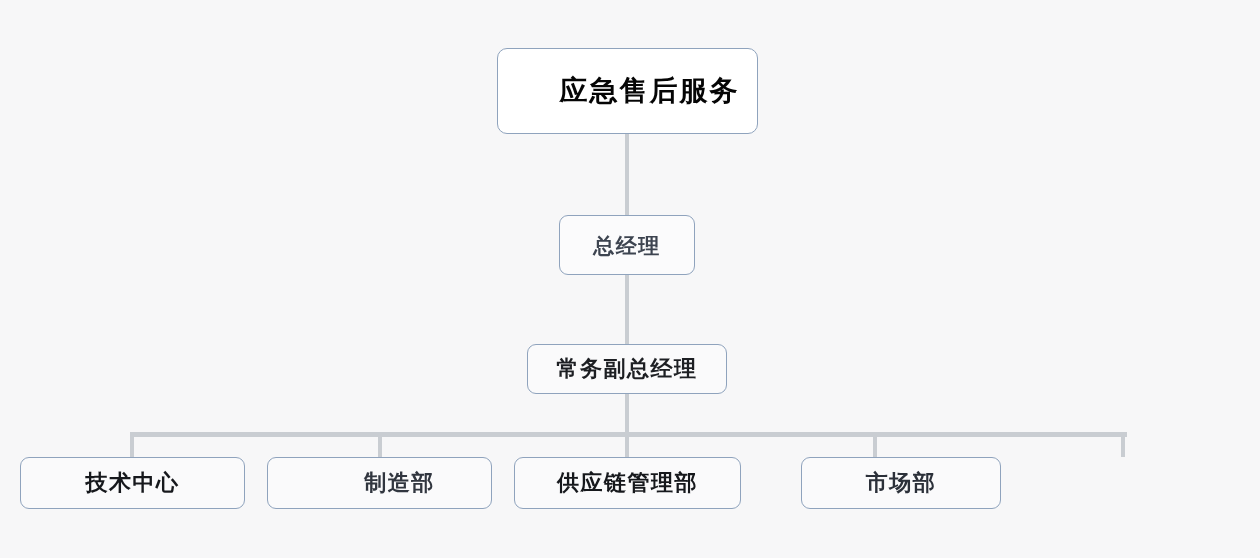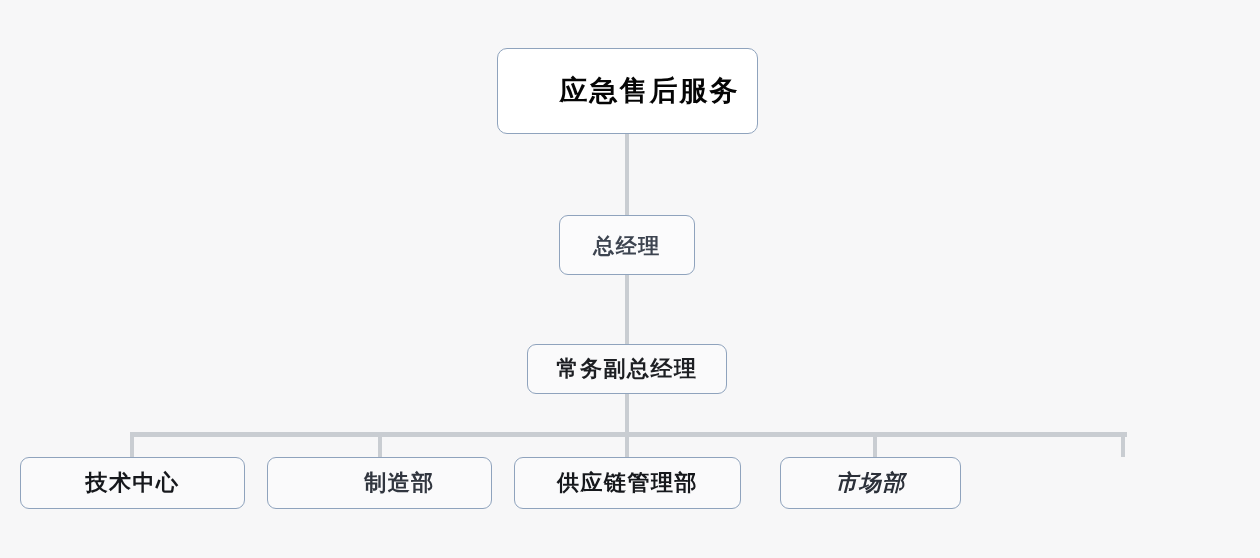--- a/index.html
+++ b/index.html
@@ -102,21 +102,21 @@
   }
   .node-dept .node-label {
     font-size: 22px;
     font-weight: 700;
     letter-spacing: 1.5px;
   }
 
   .dept-0 { left: 20px;   width: 225px; }
   .dept-1 { left: 267px;  width: 225px; padding-left: 40px; }
   .dept-2 { left: 514px;  width: 227px; }
-  .dept-3 { left: 780px;  width: 181px; font-style: italic; }
+  .dept-3 { left: 801px;  width: 200px; }
   .dept-4 { left: 1009px; width: 225px; }
 
   .dept-0 .node-label { color: #16181c; }
   .dept-1 .node-label { color: #31363f; }
   .dept-2 .node-label { color: #16181c; }
   .dept-3 .node-label { color: #2b3039; }
   .dept-4 .node-label { color: #1c1f25; }
 </style>
 </head>
 <body>

